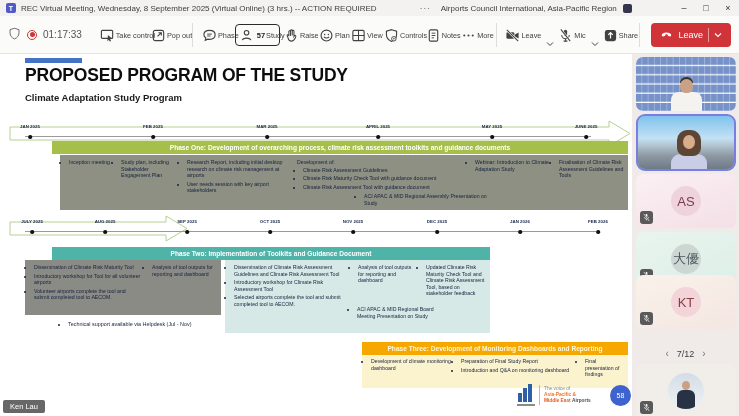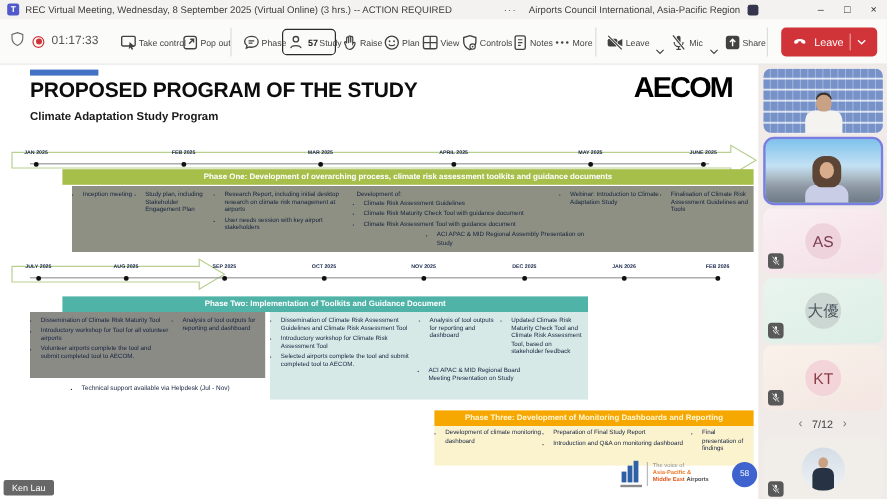--- a/index.html
+++ b/index.html
@@ -100,21 +100,21 @@
   .p-head{position:absolute;left:44px;top:22px;width:13px;height:14px;border-radius:50% 50% 45% 45%;background:#c9a184}
   .p-hair{position:absolute;left:44px;top:20px;width:13px;height:6px;border-radius:6px 6px 0 0;background:#3a3129}
   .p-body{position:absolute;left:35px;top:35px;width:31px;height:19px;border-radius:8px 8px 0 0;background:#f4f3f0}
   .t2{top:60px;height:57px;border:2.5px solid #7a7ee0;border-radius:9px;background:#8ec8ec}
   .sky{position:absolute;inset:0;background:linear-gradient(180deg,#7fc2ec 0%,#c3e1f4 42%,#aebfca 58%,#8d98a4 75%,#6e7a86 100%)}
   .w-hair{position:absolute;left:39px;top:14px;width:24px;height:26px;border-radius:10px 10px 8px 8px;background:#5d4535}
   .w-face{position:absolute;left:45px;top:19px;width:12px;height:14px;border-radius:50%;background:#d9ac8c}
   .w-body{position:absolute;left:33px;top:38px;width:36px;height:15px;border-radius:9px 9px 0 0;background:#c9cde6}
   .t3{top:120px;background:linear-gradient(160deg,#faf0f3,#f4dfe7)}
   .t4{top:178px;background:linear-gradient(160deg,#e9f4ee,#dcefe6)}
-  .t5{top:234px;background:linear-gradient(160deg,#f9f2ea,#f4e6e2)}
+  .t5{top:221px;background:linear-gradient(160deg,#f9f2ea,#f4e6e2)}
   .init-circle{position:absolute;left:50%;top:50%;transform:translate(-50%,-50%);width:30px;height:30px;border-radius:50%;
     display:flex;align-items:center;justify-content:center;font-size:13px}
   .c-as{background:#eed3dc;color:#7a3b52}
   .c-du{background:#ccd6d2;color:#47555c}
   .c-kt{background:#f3d4d9;color:#8a3b44}
   .mute{position:absolute;left:4px;bottom:4px;width:13px;height:13px;border-radius:3px;background:#595959;
     display:flex;align-items:center;justify-content:center}
   .mute svg{width:9px;height:9px}
   .pager{position:absolute;left:0;top:292px;width:107px;height:15px;display:flex;align-items:center;justify-content:center;
     gap:8px;font-size:9px;color:#3d3d3d}
@@ -303,21 +303,20 @@
             <path d="M1 1.5l3 3 3-3" fill="none" stroke="#fff" stroke-width="1.1"></path>
           </svg></span>
     </div>
   </div>
 </div>
 
 <div class="stage">
   <div class="accent-bar"></div>
   <div class="s-title">PROPOSED PROGRAM OF THE STUDY</div>
   <div class="s-sub">Climate Adaptation Study Program</div>
-  <div class="brand">AECOM</div>
 
   <div class="tlwrap tl1">
     <svg class="arrow" width="624" height="27" viewBox="0 0 624 27">
       <polygon points="2,7 601,7 601,1 622,13.5 601,26 601,20 2,20" fill="#ffffff" stroke="#b8cf90" stroke-width="1"></polygon>
     </svg>
     <span class="tline" style="left:17px;width:566px"></span>
     <span class="tm" style="left:22px">JAN 2025</span>
     <span class="tm" style="left:145px">FEB 2025</span>
     <span class="tm" style="left:259px">MAR 2025</span>
     <span class="tm" style="left:370px">APRIL 2025</span>

